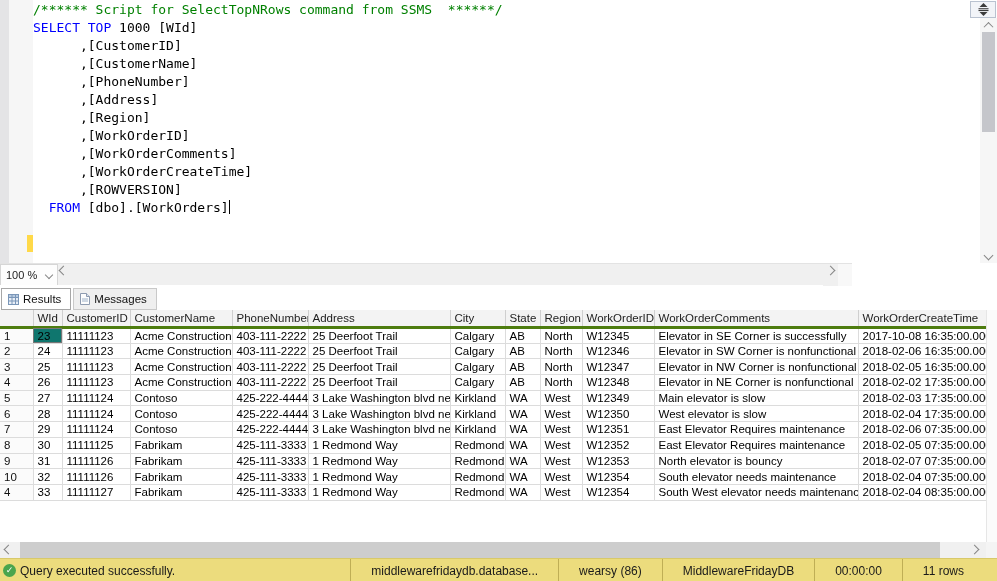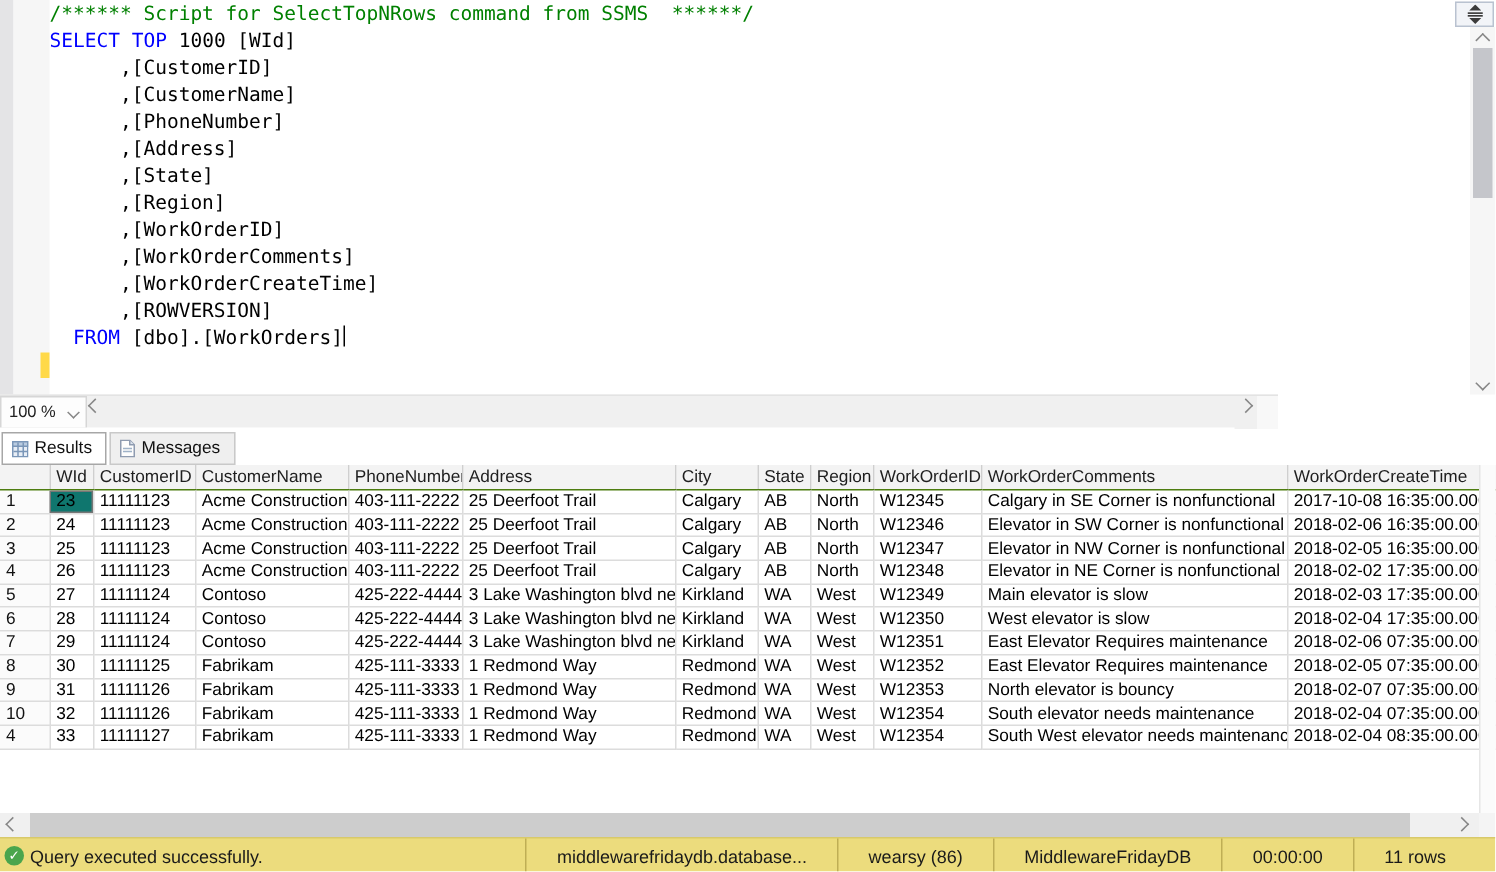--- a/index.html
+++ b/index.html
@@ -51,21 +51,21 @@
   .tab.active{background:#ffffff;border-color:#a7a7a7;}
   .tab .ticon{margin-right:4px;display:inline-flex;}
 
   
   #grid-wrap{position:absolute;left:0;top:25px;width:986px;}
   table#results-table{border-collapse:collapse;table-layout:fixed;width:997px;
       font-size:11.5px;color:#000;}
   #results-table th,#results-table td{overflow:hidden;white-space:nowrap;text-overflow:clip;
       border-right:1px solid #dcdcdc;border-bottom:1px solid #dcdcdc;padding:0 3px 0 4px;
       font-weight:normal;text-align:left;}
-  #results-table thead th{background:#f3f3f3;border-right:1px solid #cfcfcf;border-bottom:1px solid #4d7c0f;
+  #results-table thead th{background:#f3f3f3;border-right:1px solid #cfcfcf;border-bottom:3px solid #4d7c0f;
       height:16px;color:#1e1e1e;}
   #results-table tbody tr{height:15.7px;}
   #results-table tbody th{background:#fbfbfb;color:#111;}
   #results-table td.sel{background:#0f766e;outline:1px solid #767676;outline-offset:-1px;}
   #grid-right-gutter{position:absolute;left:986px;top:25px;width:11px;height:232px;background:#fbfbfb;border-left:1px solid #e6e6e6;}
 
   
   #results-hscroll{position:absolute;left:0;bottom:0;width:986px;height:16px;background:#f0f0f0;}
   #results-hscroll .left-arrow{position:absolute;left:5px;top:4px;}
   #results-hscroll .right-arrow{position:absolute;right:8px;top:4px;}
@@ -91,21 +91,20 @@
     <div id="indicator-margin"></div>
     <div id="tracking-margin"></div>
     <div id="change-bar" style="top: 235px;"></div>
     <div id="code-lines">
         <div class="code-line"><span class="tok-comment">/****** Script for SelectTopNRows command from SSMS  ******/</span></div>
         <div class="code-line"><span class="tok-kw">SELECT</span><span> </span><span class="tok-kw">TOP</span><span> 1000 [WId]</span></div>
         <div class="code-line"><span>      ,[CustomerID]</span></div>
         <div class="code-line"><span>      ,[CustomerName]</span></div>
         <div class="code-line"><span>      ,[PhoneNumber]</span></div>
         <div class="code-line"><span>      ,[Address]</span></div>
-        <div class="code-line"><span>      ,[State]</span></div>
         <div class="code-line"><span>      ,[Region]</span></div>
         <div class="code-line"><span>      ,[WorkOrderID]</span></div>
         <div class="code-line"><span>      ,[WorkOrderComments]</span></div>
         <div class="code-line"><span>      ,[WorkOrderCreateTime]</span></div>
         <div class="code-line"><span>      ,[ROWVERSION]</span></div>
         <div class="code-line"><span>  </span><span class="tok-kw">FROM</span><span> [dbo].[WorkOrders]</span><span class="caret"></span></div>
       </div>
 
     <div id="splitter-btn">
       <svg width="11" height="13" viewBox="0 0 11 13">
@@ -201,21 +200,21 @@
               <th>1</th>
               <td class="sel">23</td>
               <td>11111123</td>
               <td>Acme Construction</td>
               <td>403-111-2222</td>
               <td>25 Deerfoot Trail</td>
               <td>Calgary</td>
               <td>AB</td>
               <td>North</td>
               <td>W12345</td>
-              <td>Calgary in SE Corner is nonfunctional</td>
+              <td>Elevator in SE Corner is successfully</td>
               <td>2017-10-08 16:35:00.000</td>
             </tr>
             <tr>
               <th>2</th>
               <td>24</td>
               <td>11111123</td>
               <td>Acme Construction</td>
               <td>403-111-2222</td>
               <td>25 Deerfoot Trail</td>
               <td>Calgary</td>

